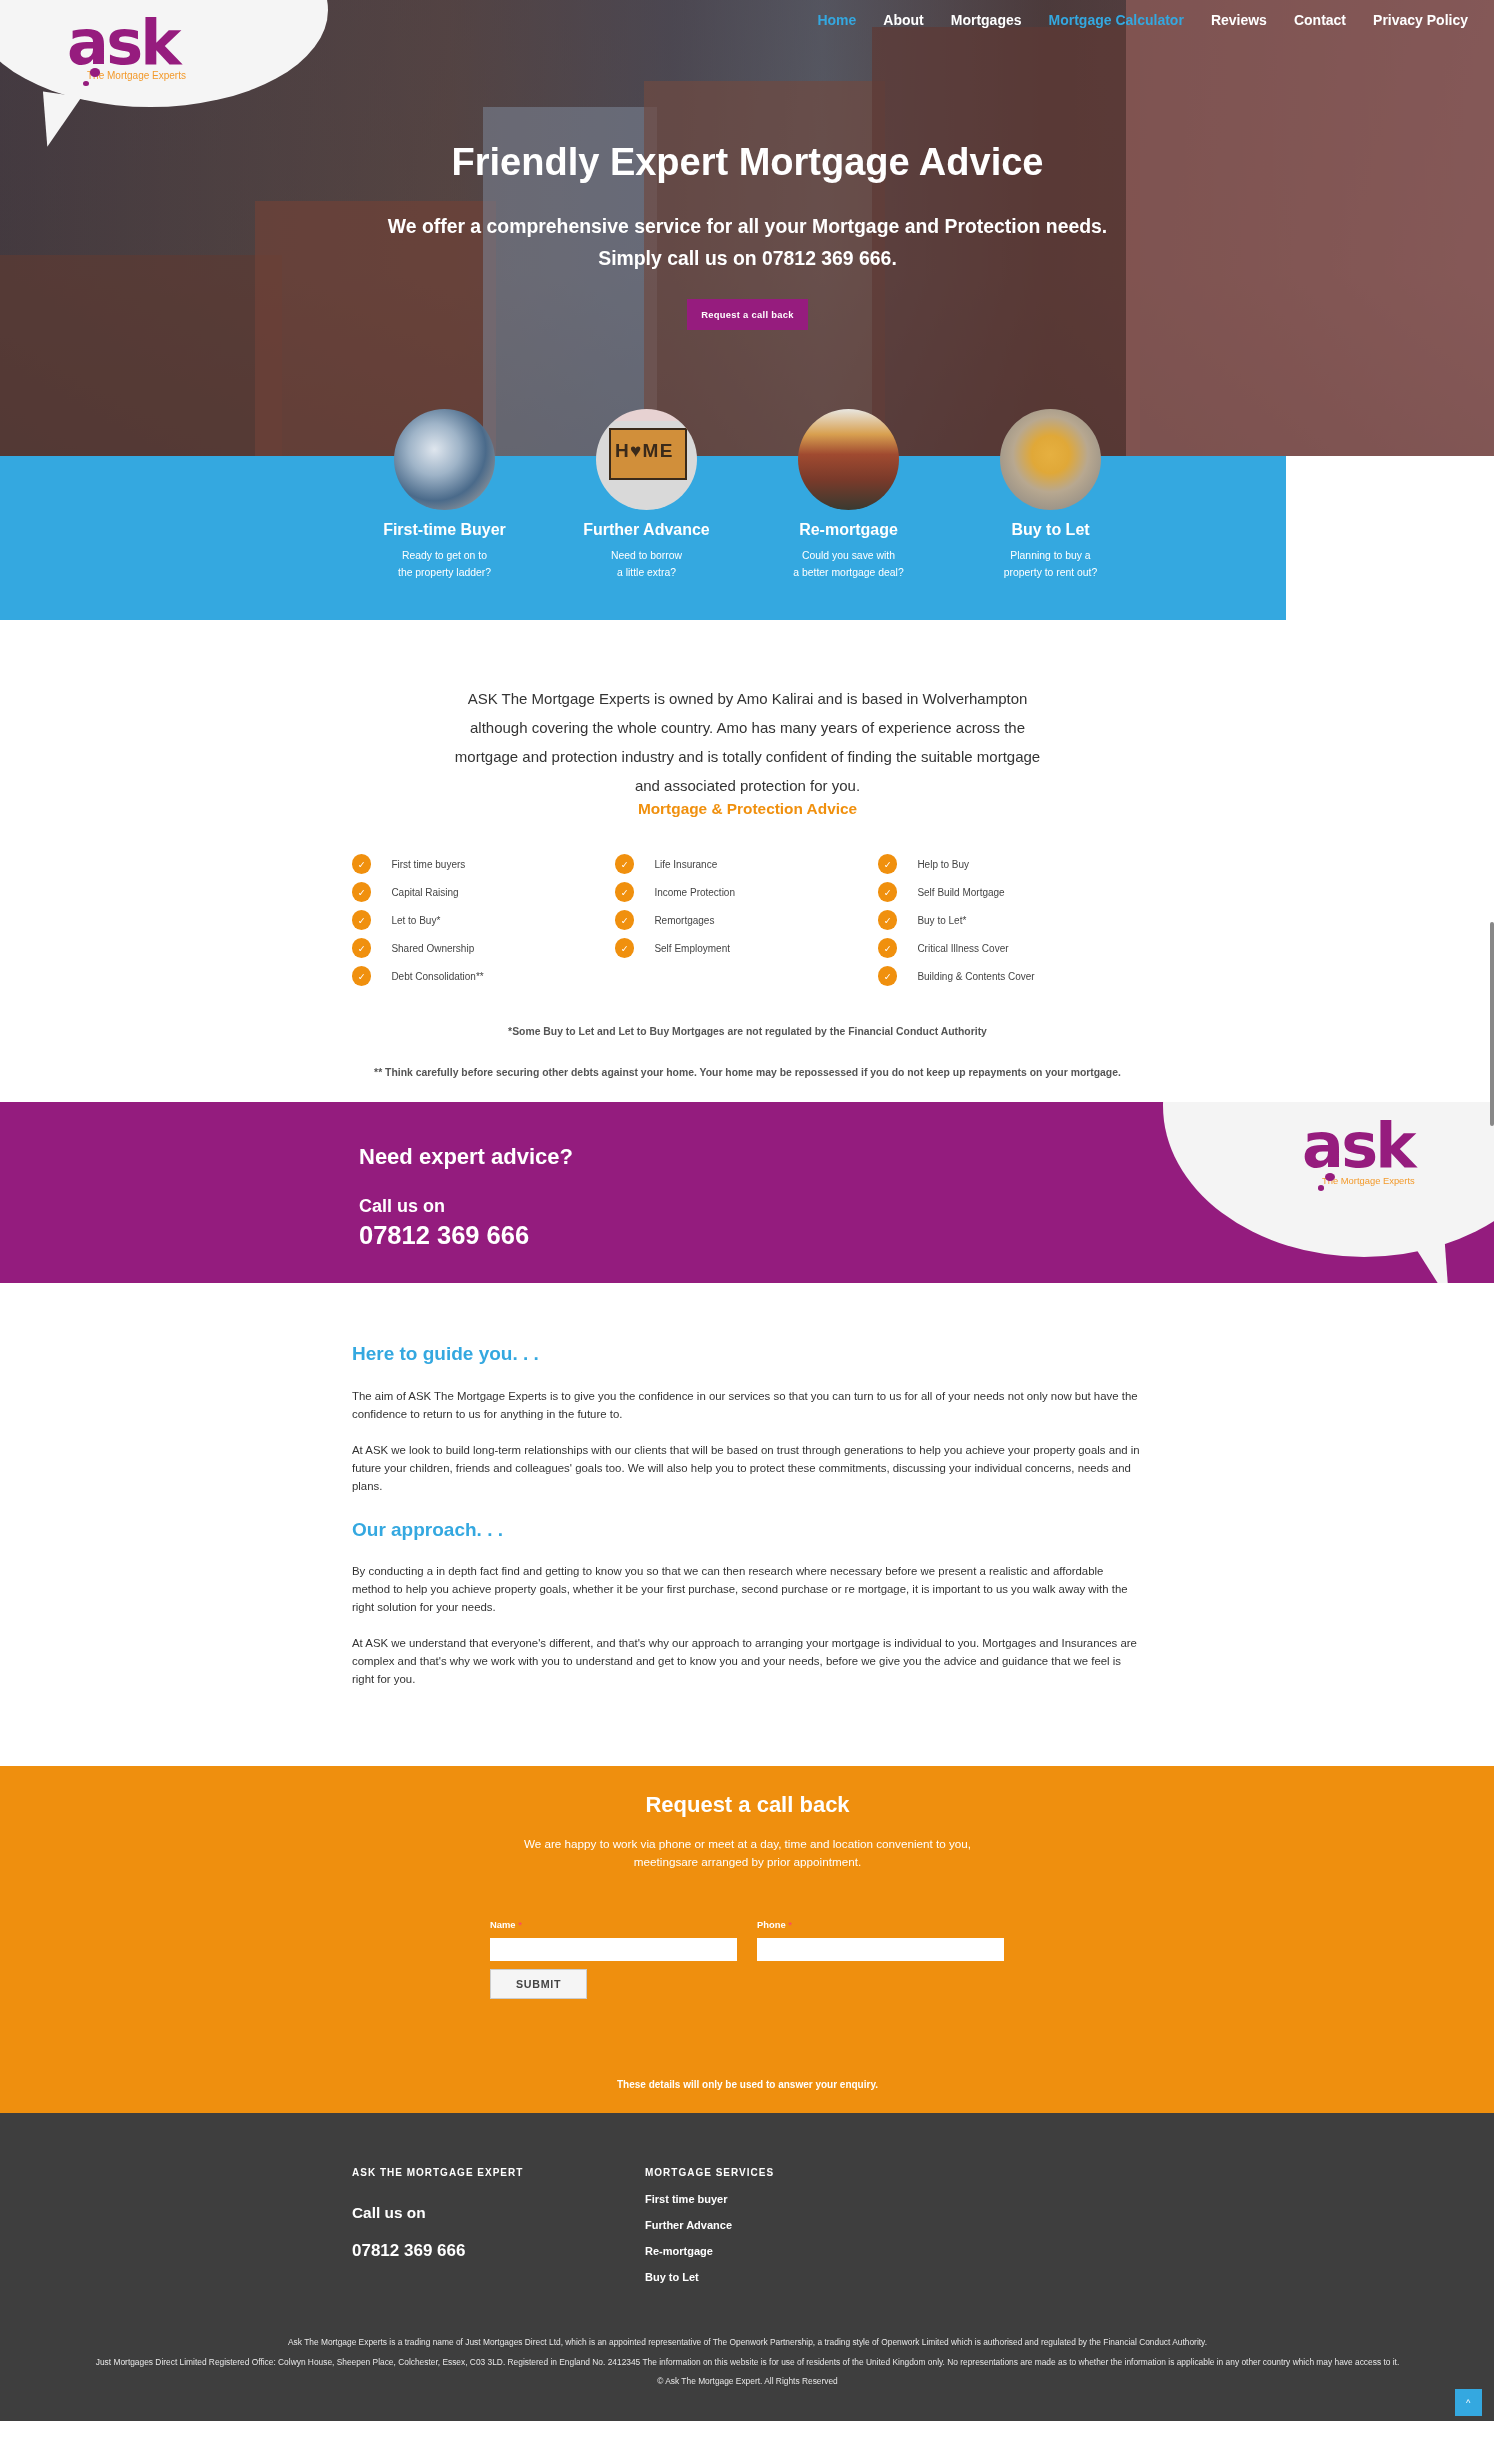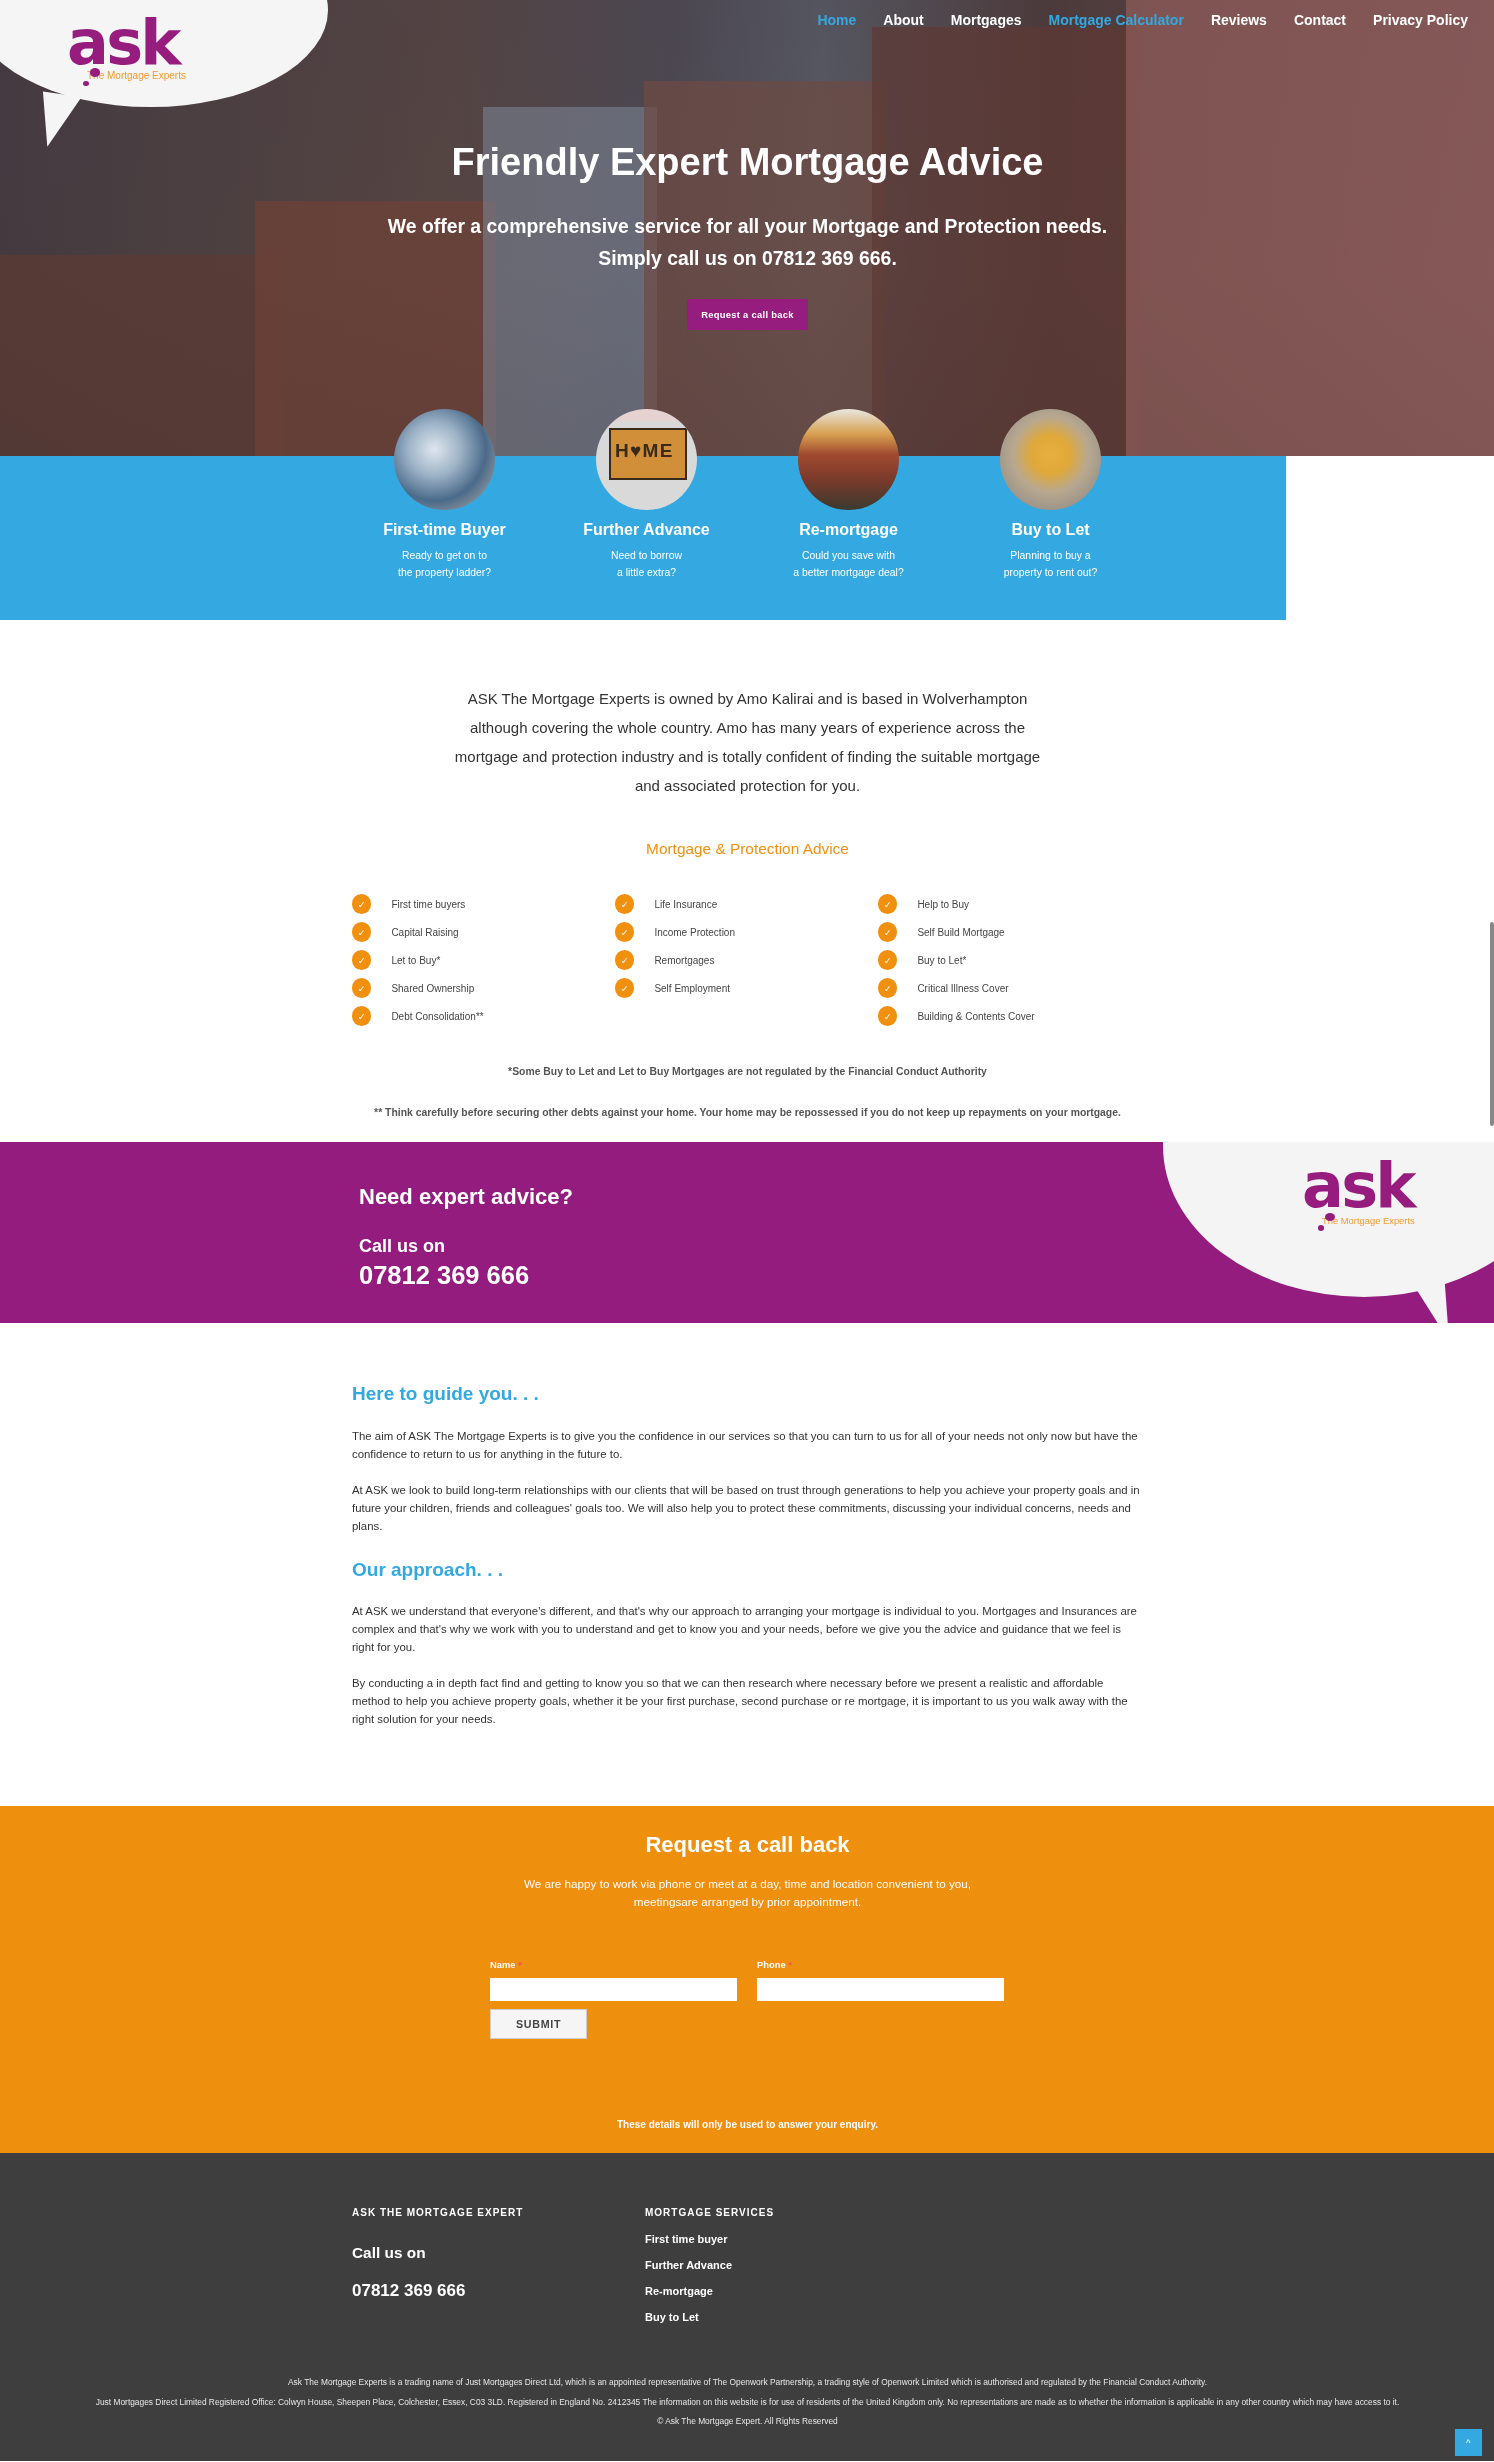--- a/index.html
+++ b/index.html
@@ -46,21 +46,21 @@
   .c2::before { content: ""; position: absolute; left: 13.4px; top: 19px; width: 74px; height: 48px; background: #d18f3a; border: 2px solid #3a2a1a; }
   .c2::after { content: "H\2665ME"; position: absolute; left: 19px; top: 31px; font-size: 19px; font-weight: bold; color: #3a2a1a; letter-spacing: 1.3px; }
   .c3 { background: linear-gradient(180deg, #e8e6e0 0%, #d8a050 25%, #a04a30 45%, #7a3a2a 70%, #3a3a30 100%); }
   .c4 { background: radial-gradient(circle at 50% 45%, #e6b040 0%, #e0a838 25%, #b8a890 50%, #808080 100%); }
   .card-title { font-size: 16px; font-weight: bold; margin-top: 10.7px; margin-bottom: 8px; }
   .card-desc { font-size: 10.4px; line-height: 17.4px; }
 
   
   .about { width: 1495px; padding: 64px 0 20px; text-align: center; }
   .about-text { width: 590px; margin: 0 auto; font-size: 15px; line-height: 29px; color: #333; }
-  .advice-title { color: #f0900e; font-weight: normal; font-size: 15.4px; margin-top: 40px; }
+  .advice-title { color: #f0900e; font-weight: bold; font-size: 15.4px; }
   .checklist { width: 791px; margin: 32px auto 0; display: flex; text-align: left; }
   .check-col { width: 263px; }
   .check-item { display: flex; align-items: center; height: 28px; font-size: 10px; color: #444; }
   .check-badge { width: 19.4px; height: 20px; border-radius: 50%; background: #f0900e; color: #fff; font-size: 9.4px; display: flex; align-items: center; justify-content: center; margin-right: 20px; flex: none; }
   .note1 { font-size: 10.4px; font-weight: bold; color: #555; margin-top: 36px; }
   .note2 { font-size: 10.4px; font-weight: bold; color: #555; width: 791px; margin: 27px auto 0; line-height: 18px; }
 
   
   .cta { position: relative; width: 1495px; height: 181px; background: #941c7e; overflow: hidden; }
   .cta-bubble { position: absolute; left: 1163px; top: -147px; width: 402px; height: 302px; background: #f4f4f4; border-radius: 50%; }
@@ -270,22 +270,22 @@
     <div class="cta-call">Call us on</div>
     <div class="cta-phone">07812 369 666</div>
   </div>
 </section>
 
 <section class="guide">
   <h2>Here to guide you. . .</h2>
   <p>The aim of ASK The Mortgage Experts is to give you the confidence in our services so that you can turn to us for all of your needs not only now but have the confidence to return to us for anything in the future to.</p>
   <p>At ASK we look to build long-term relationships with our clients that will be based on trust through generations to help you achieve your property goals and in future your children, friends and colleagues' goals too. We will also help you to protect these commitments, discussing your individual concerns, needs and plans.</p>
   <h2 class="second">Our approach. . .</h2>
+  <p>By conducting a in depth fact find and getting to know you so that we can then research where necessary before we present a realistic and affordable method to help you achieve property goals, whether it be your first purchase, second purchase or re mortgage, it is important to us you walk away with the right solution for your needs.</p>
   <p>At ASK we understand that everyone's different, and that's why our approach to arranging your mortgage is individual to you. Mortgages and Insurances are complex and that's why we work with you to understand and get to know you and your needs, before we give you the advice and guidance that we feel is right for you.</p>
-  <p>By conducting a in depth fact find and getting to know you so that we can then research where necessary before we present a realistic and affordable method to help you achieve property goals, whether it be your first purchase, second purchase or re mortgage, it is important to us you walk away with the right solution for your needs.</p>
 </section>
 
 <section class="callback">
   <h2 class="callback-title">Request a call back</h2>
   <p class="callback-sub">We are happy to work via phone or meet at a day, time and location convenient to you, meetingsare arranged by prior appointment.</p>
   <form class="form">
     <div class="form-row">
       <div class="form-field">
         <label class="form-label"><span>Name</span> <span class="req">*</span></label>
         <input class="form-input" type="text" value="" style="">

